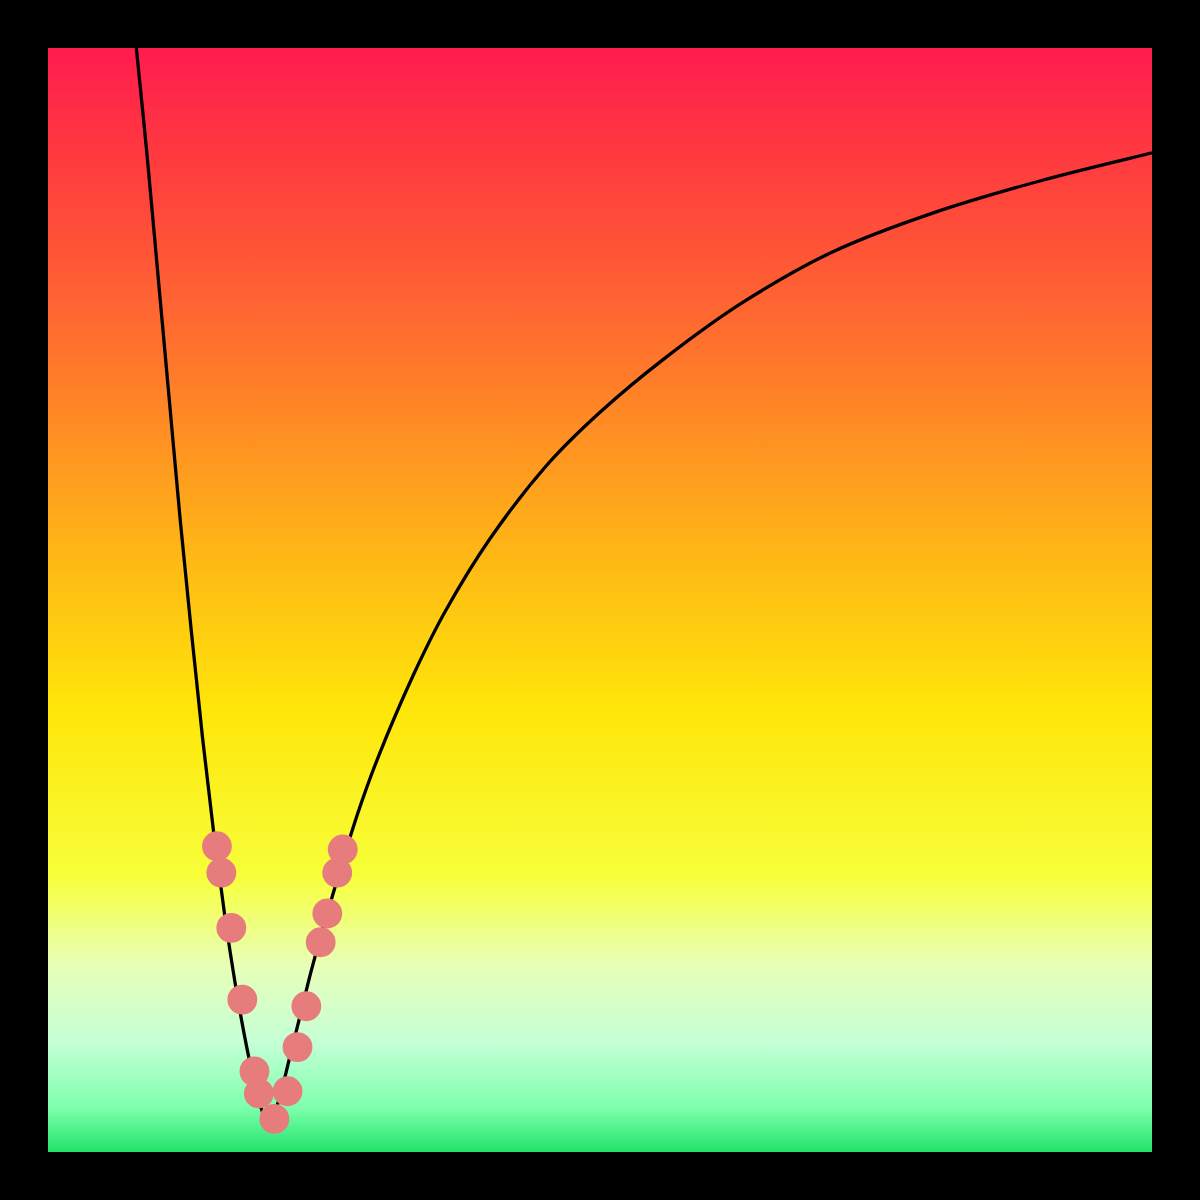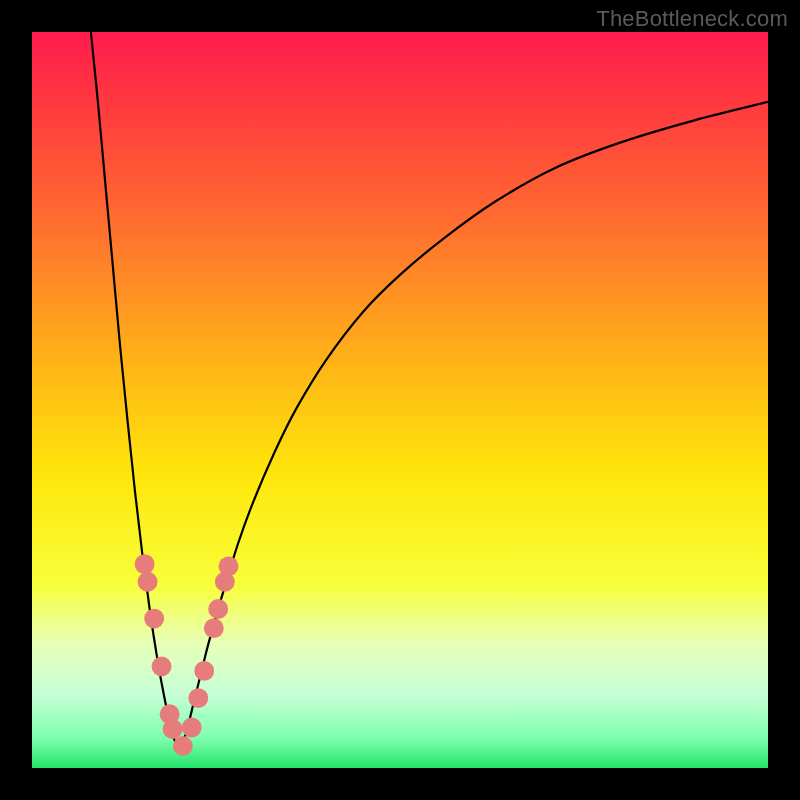--- a/index.html
+++ b/index.html
@@ -47,21 +47,20 @@
   .bead {
     fill: #e77c7c;
     stroke: none;
   }
 </style>
 </head>
 <body>
 
 <div class="frame">
 
-  <div class="watermark">TheBottleneck.com</div>
 
   <div class="plot-area">
     <svg id="chart-svg" width="736" height="736" viewBox="0 0 736 736" preserveAspectRatio="none">
       <defs>
         <linearGradient id="heat" x1="0" y1="0" x2="0" y2="1">
             <stop offset="0%" stop-color="#ff1c4f"></stop>
             <stop offset="10%" stop-color="#ff3a3f"></stop>
             <stop offset="25%" stop-color="#ff6a30"></stop>
             <stop offset="45%" stop-color="#ffb417"></stop>
             <stop offset="60%" stop-color="#ffe60a"></stop>

